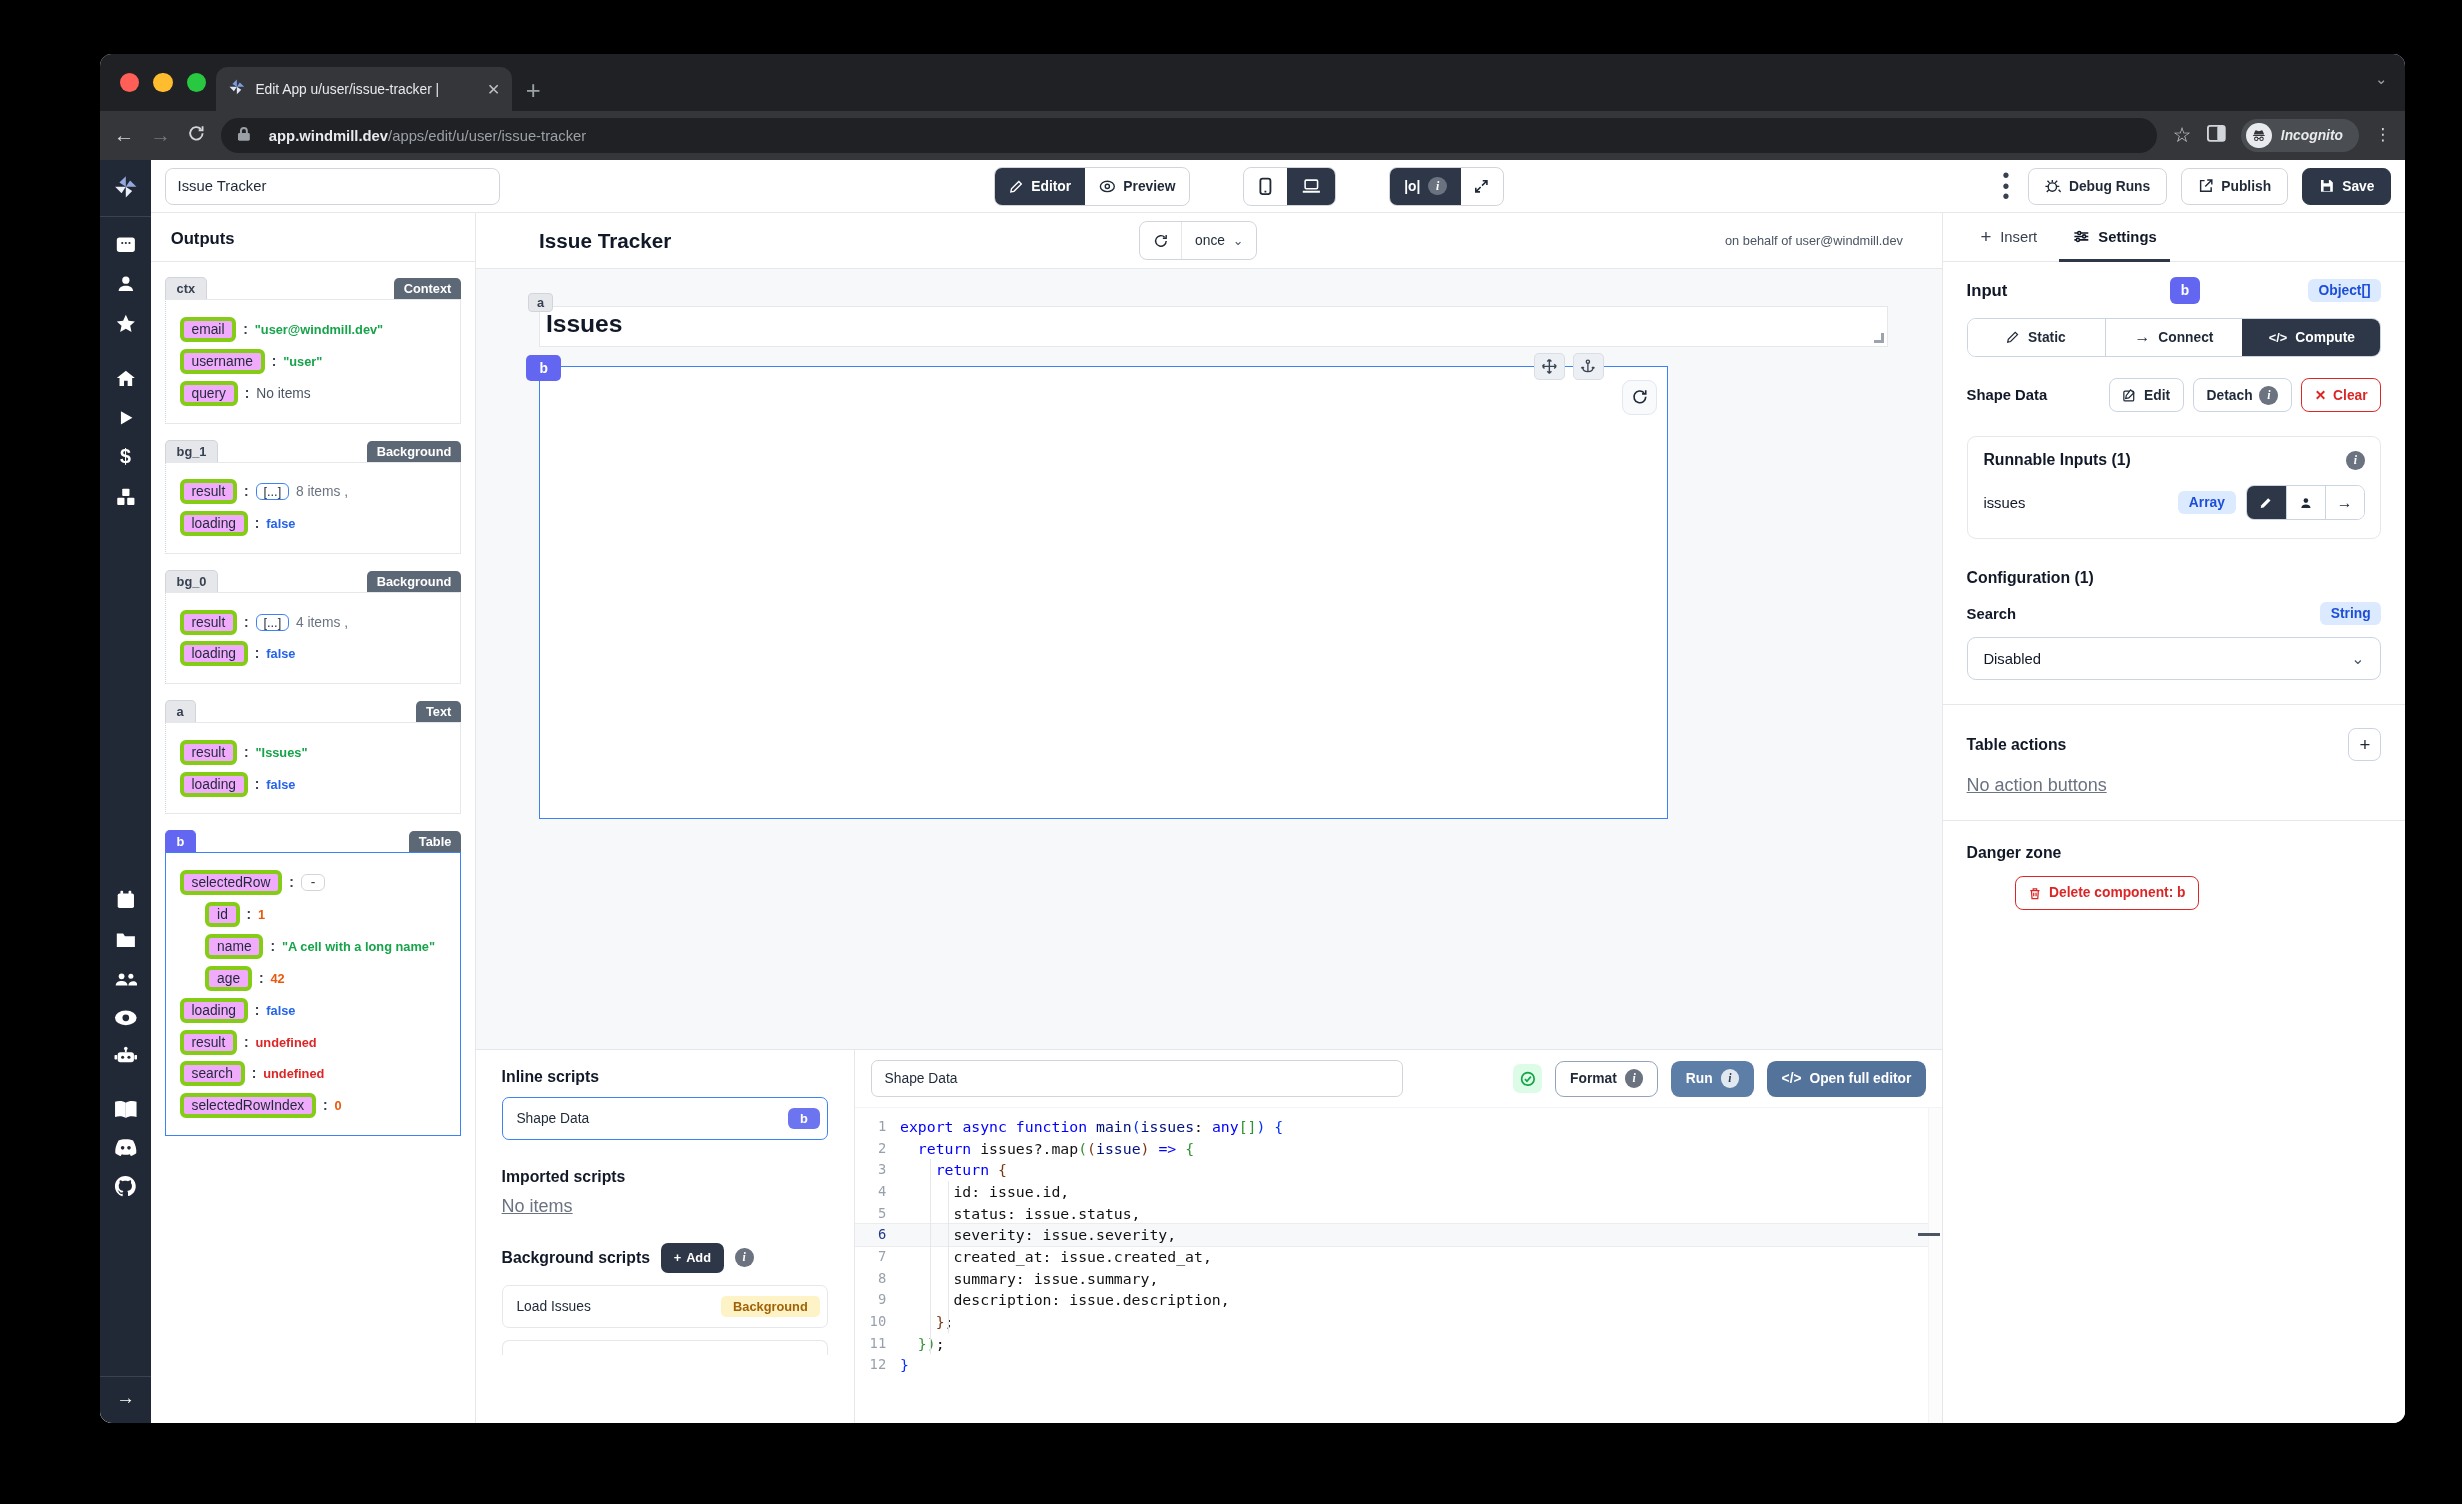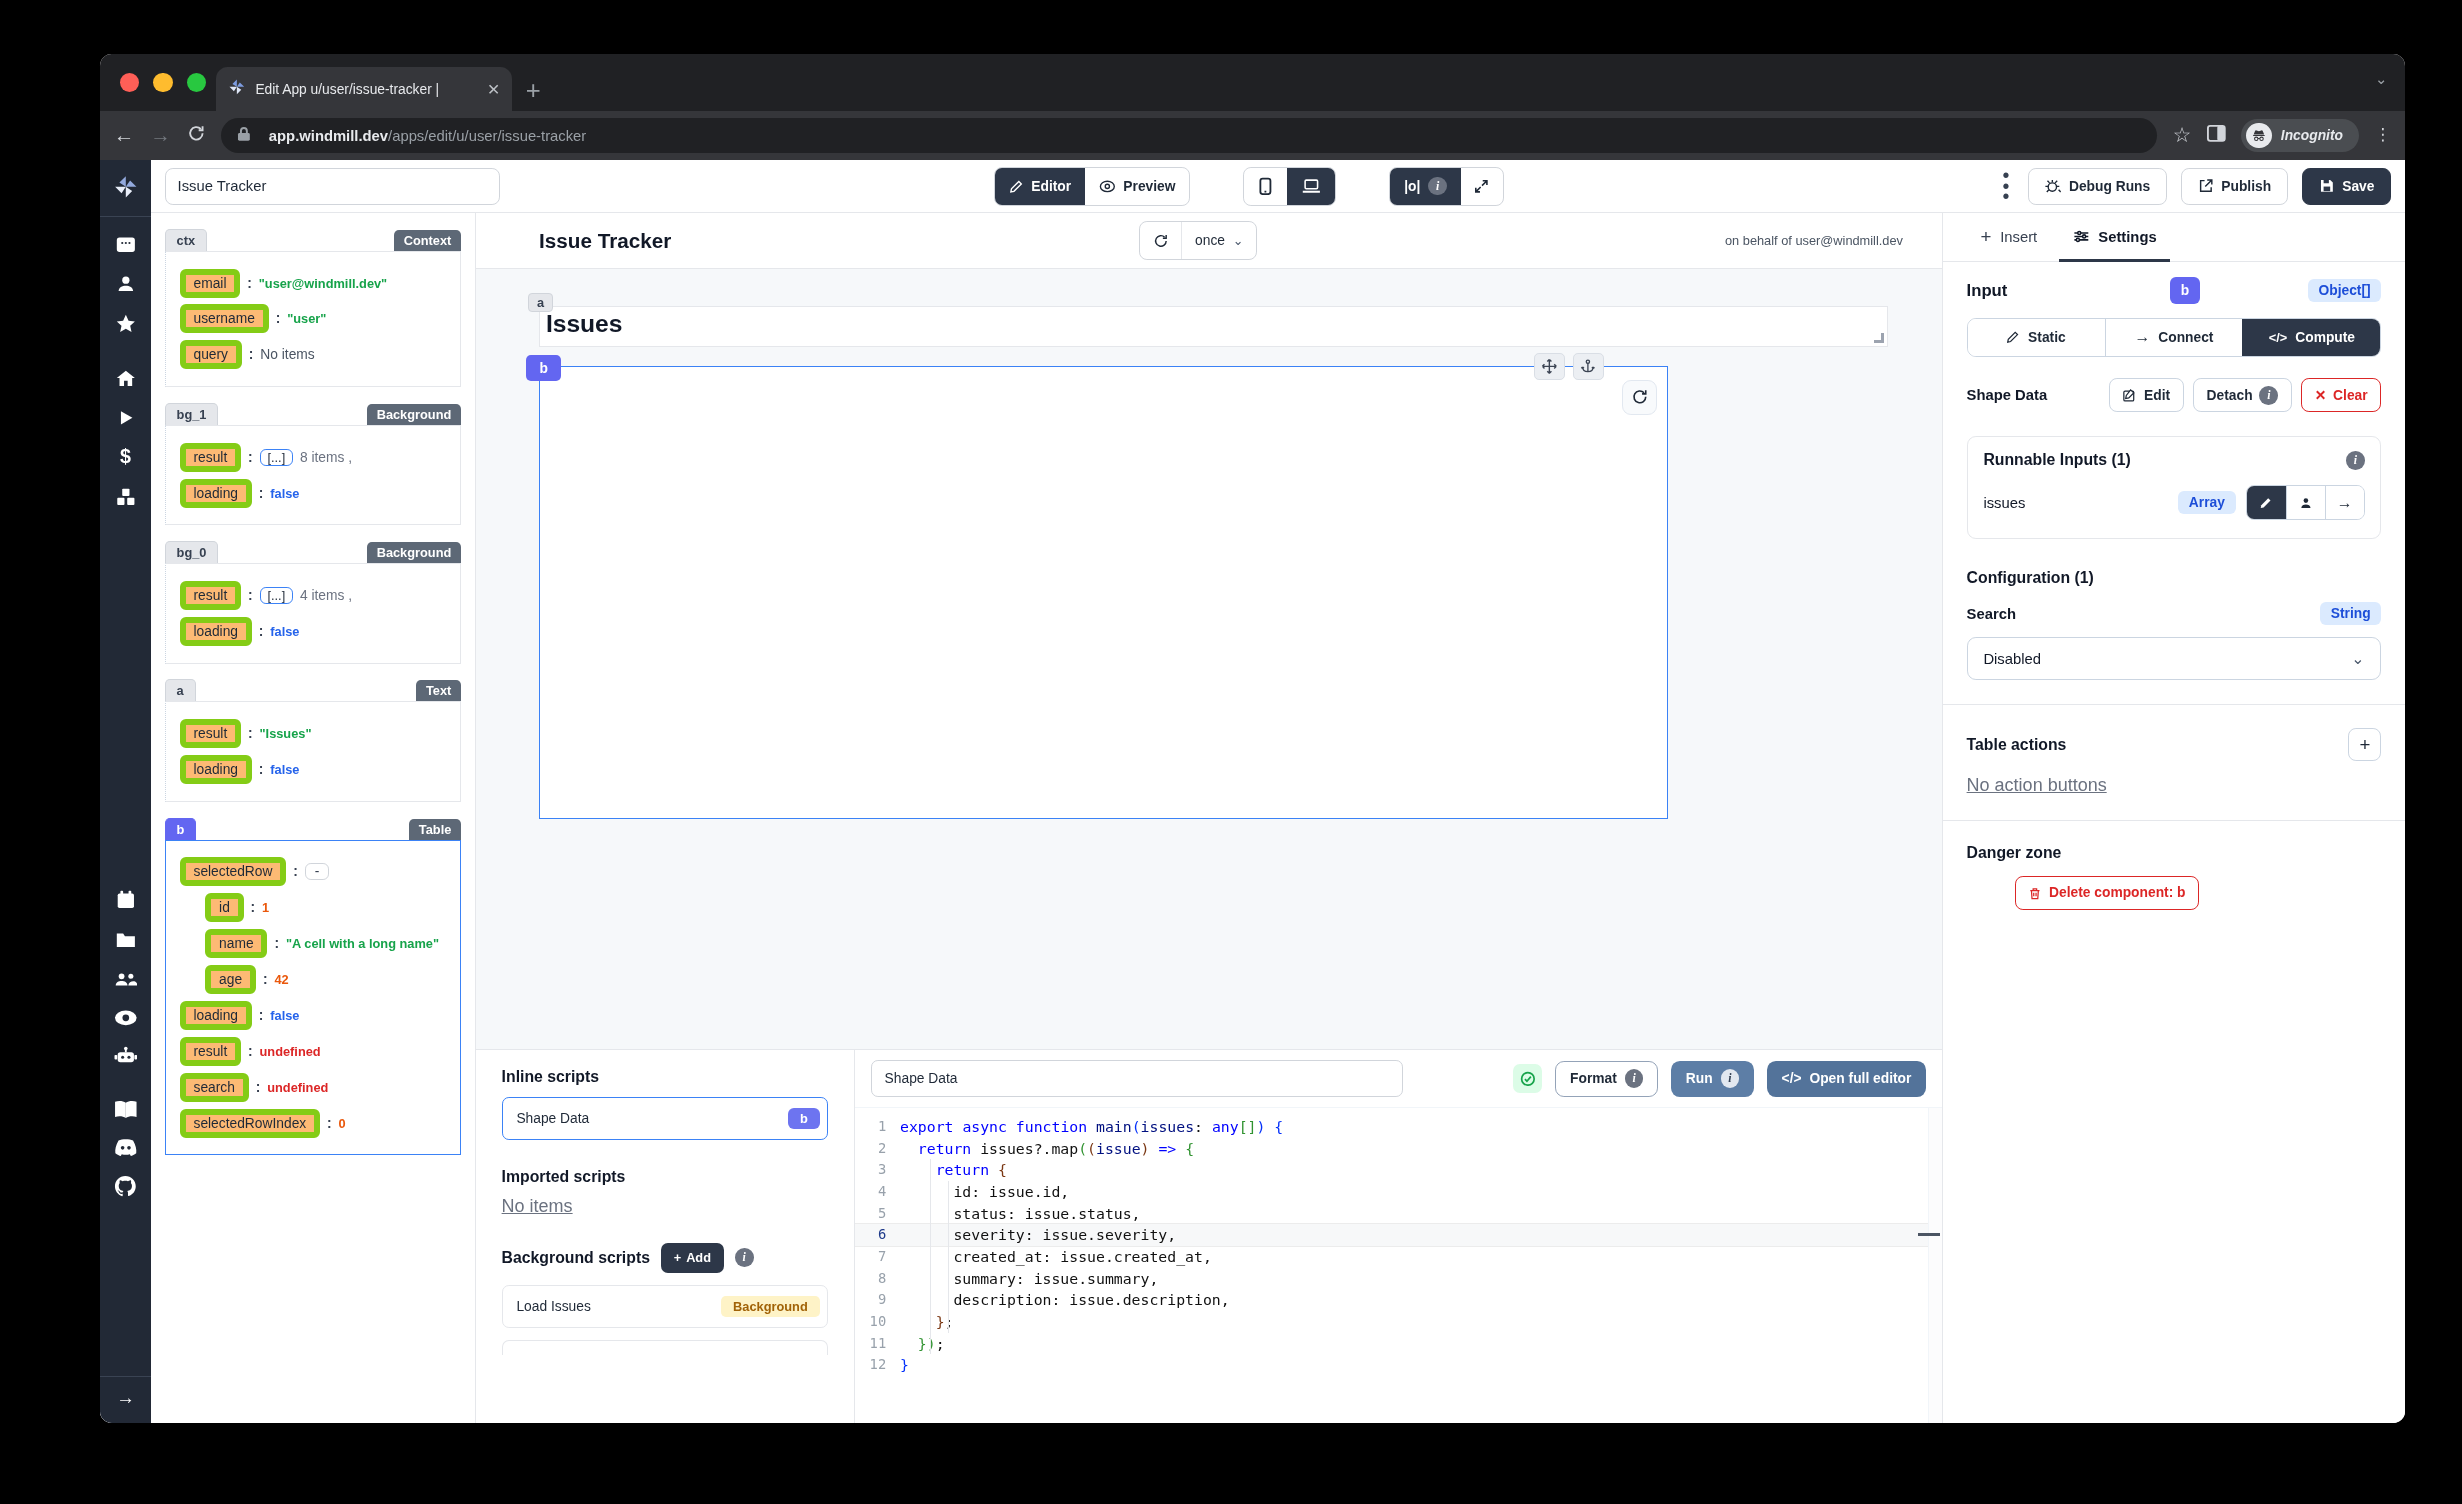--- a/index.html
+++ b/index.html
@@ -54,21 +54,21 @@
   .out-list { flex:1; overflow:hidden; padding:15.8px 13.8px; display:flex; flex-direction:column; gap:15.8px; }
   .oblock { }
   .oblock .ohead { display:flex; align-items:flex-end; justify-content:space-between; }
   .otab { background:#e5e7eb; border:1px solid #d1d5db; border-bottom:none; color:#374151; font-size:12.8px; font-weight:700; padding:3px 10.8px; border-radius:4.9px 4.9px 0 0; }
   .otab.sel { background:#6366f1; border-color:#6366f1; color:#fff; }
   .obadge { background:#5d6876; color:#fff; font-size:12.8px; font-weight:700; padding:3px 9.9px; border-radius:4.9px 4.9px 0 0; }
   .ocard { border:1px solid #e5e7eb; background:#fff; padding:9.9px 9.9px 9.9px 13.8px; border-left:1px dotted #cbd5e1; }
   .ocard.sel { border:1.5px solid #3b82f6; }
   .orow { display:flex; align-items:center; gap:6.9px; margin:6.9px 0; font-size:13.8px; flex-wrap:nowrap; white-space:nowrap; }
   .orow.ind { margin-left:25.6px; }
-  .okey { border:6px solid #84cc16; border-radius:5.9px; padding:1px 7.9px; color:#1f2937; background:#fdba74; }
+  .okey { border:4px solid #84cc16; border-radius:5.9px; padding:1px 7.9px; color:#1f2937; background:#f0abfc; }
   .ocolon { color:#374151; font-weight:700; }
   .s-str{color:#16a34a;font-weight:700;font-size:12.8px} .s-bool{color:#2563eb;font-weight:700;font-size:12.8px}
   .s-num{color:#ea580c;font-weight:700;font-size:12.8px} .s-undef{color:#dc2626;font-weight:700;font-size:12.8px}
   .s-plain{color:#4b5563} .s-dim{color:#6b7280}
   .obracket { border:1.5px solid #3b82f6; border-radius:5.9px; padding:0 6.9px; color:#1f2937; font-size:12.8px; }
   .odash { border:1px solid #d1d5db; border-radius:5.9px; padding:0 8.9px; color:#374151; }
 
   
   .center { flex:1; display:flex; flex-direction:column; min-width:0; }
   .chead { height:55px; display:flex; align-items:center; padding:0 39px 0 63px; flex:none; }
@@ -403,20 +403,21 @@
                 <rect x="7" y="13" width="10" height="7" fill="#2d3748"></rect>
                 <rect x="7" y="3" width="8" height="5" fill="#2d3748"></rect>
               </svg>
           <span>Save</span>
         </div>
       </div>
 
       <div class="content">
 
         <div class="outputs">
+          <div class="out-h">Outputs</div>
           <div class="out-list" id="outputs-list">
                 <div class="oblock">
                   <div class="ohead">
                     <span class="otab">ctx</span>
                     <span class="obadge">Context</span>
                   </div>
                   <div class="ocard">
                     <div class="orow">
                       <span class="okey">email</span>
                       <span class="ocolon">:</span>

